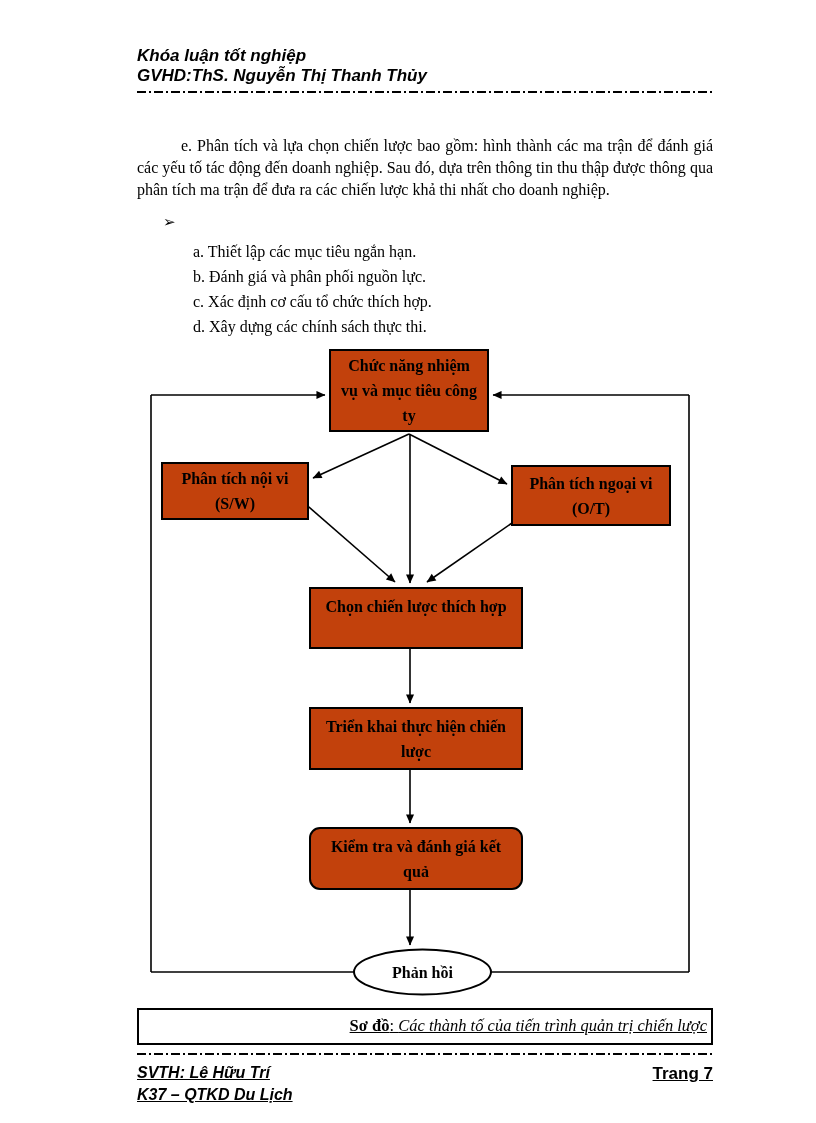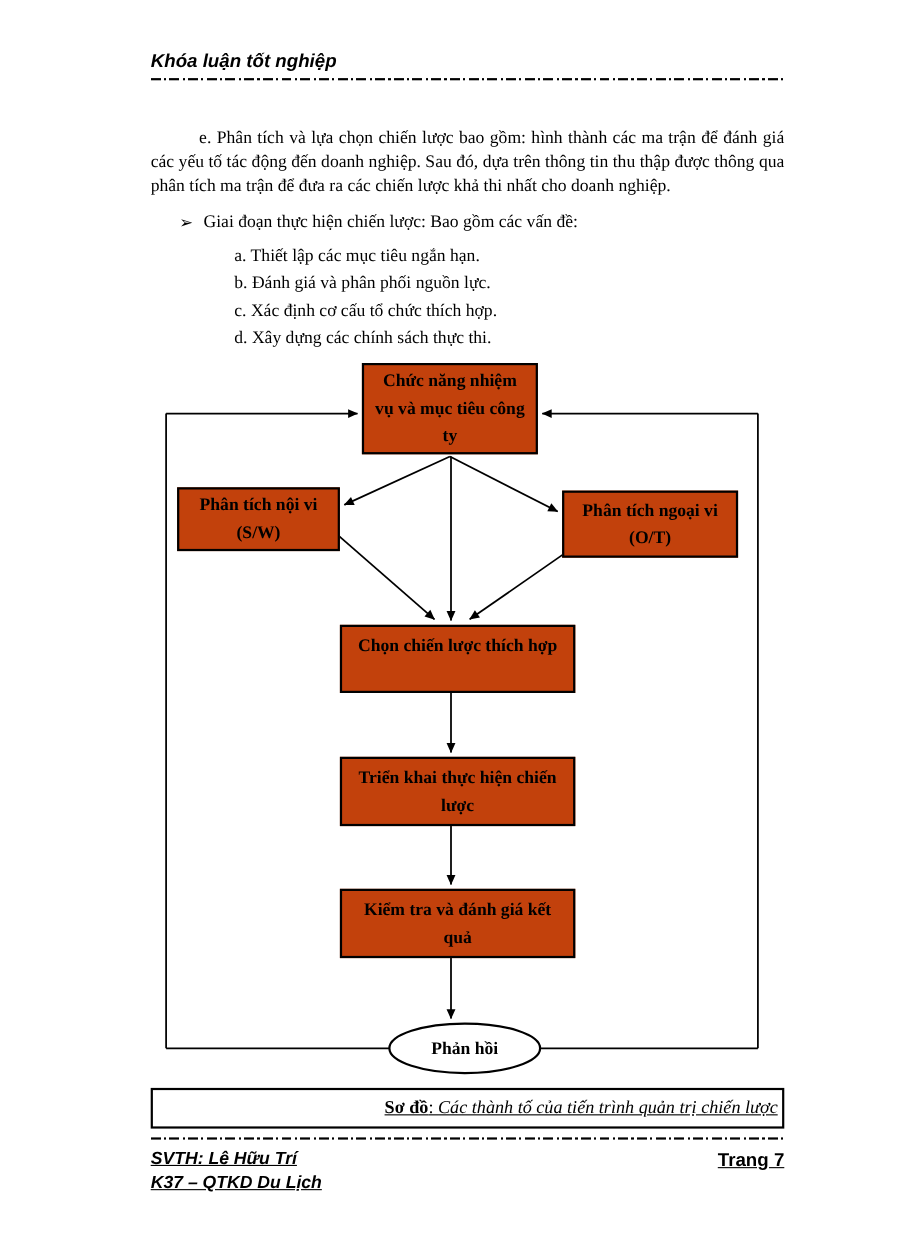--- a/index.html
+++ b/index.html
@@ -13,35 +13,35 @@
   .header-row { display: flex; justify-content: space-between; align-items: baseline; font-size: 17px; flex-direction: column; }
   .dashdot { height: 2px; background-image: repeating-linear-gradient(to right,
       #000 0px, #000 9px, transparent 9px, transparent 12px,
       #000 12px, #000 14px, transparent 14px, transparent 17px); }
   .header-rule { margin-top: 5px; }
 
   
   .para { margin-top: 42px; font-size: 16px; line-height: 22px; text-align: justify; text-indent: 44px; }
   .bullet-row { margin-top: 12px; margin-left: 26px; font-size: 16px; display: flex; }
   .bullet-marker { width: 22px; font-size: 15px; }
-  .list { margin-top: 8px; margin-left: 76px; font-size: 16px; line-height: 25px; list-style: none; }
+  .list { margin-top: 8px; margin-left: 56px; font-size: 16px; line-height: 25px; list-style: none; }
 
   
   .flowchart { position: relative; width: 580px; height: 655px; margin-top: 5px; margin-left: 2px; }
   .flowchart svg { position: absolute; left: 0; top: 0; }
   .fc-box { position: absolute; border: 2px solid #000; background: #c2410c;
             display: flex; align-items: center; justify-content: center;
             font-weight: bold; font-size: 16px; line-height: 25px; text-align: center;
             white-space: pre-line; }
   .fc-top      { left: 190px; top: 5px;   width: 160px; height: 83px; }
   .fc-left     { left: 22px;  top: 118px; width: 148px; height: 58px; }
   .fc-right    { left: 372px; top: 121px; width: 160px; height: 61px; }
   .fc-choose   { left: 170px; top: 243px; width: 214px; height: 62px; align-items: flex-start; padding-top: 5px; }
   .fc-impl     { left: 170px; top: 363px; width: 214px; height: 63px; }
-  .fc-check    { left: 170px; top: 483px; width: 214px; height: 63px; }
+  .fc-check    { left: 170px; top: 483px; width: 214px; height: 63px; border-radius: 11px; }
   .fc-ellipse-label { position: absolute; left: 215px; top: 606px; width: 137px; height: 45px;
             display: flex; align-items: center; justify-content: center;
             font-weight: bold; font-size: 16px; }
 
   
   .caption-box { margin-top: 9px; border: 2px solid #000; padding: 6px 4px 7px 4px;
                  text-align: right; font-size: 16.5px; text-decoration: underline; }
   .caption-box .cap-bold { font-weight: bold; }
   .caption-box .cap-italic { font-style: italic; }
   .caption-rule { margin-top: 8px; }
@@ -52,28 +52,28 @@
   .footer-page { font-family: "Liberation Sans", sans-serif; font-weight: bold; font-size: 17px; margin-top: 2px; }
 </style>
 </head>
 <body>
 
 <div class="page">
   <div class="content">
 
     <div class="header-row hf-font">
       <span>Khóa luận tốt nghiệp</span>
+      <span>GVHD:ThS. Nguyễn Thị Thanh Thủy</span>
     </div>
     <div class="dashdot header-rule"></div>
 
     <p class="para">e. Phân tích và lựa chọn chiến lược bao gồm: hình thành các ma trận để đánh giá các yếu tố tác động đến doanh nghiệp. Sau đó, dựa trên thông tin thu thập được thông qua phân tích ma trận để đưa ra các chiến lược khả thi nhất cho doanh nghiệp.</p>
 
     <div class="bullet-row">
       <span class="bullet-marker">➢</span>
-      <span>Giai đoạn thực hiện chiến lược: Bao gồm các vấn đề:</span>
     </div>
 
     <ul class="list">
       <li>a. Thiết lập các mục tiêu ngắn hạn.</li>
       <li>b. Đánh giá và phân phối nguồn lực.</li>
       <li>c. Xác định cơ cấu tổ chức thích hợp.</li>
       <li>d. Xây dựng các chính sách thực thi.</li>
     </ul>
 
     <div class="flowchart">

